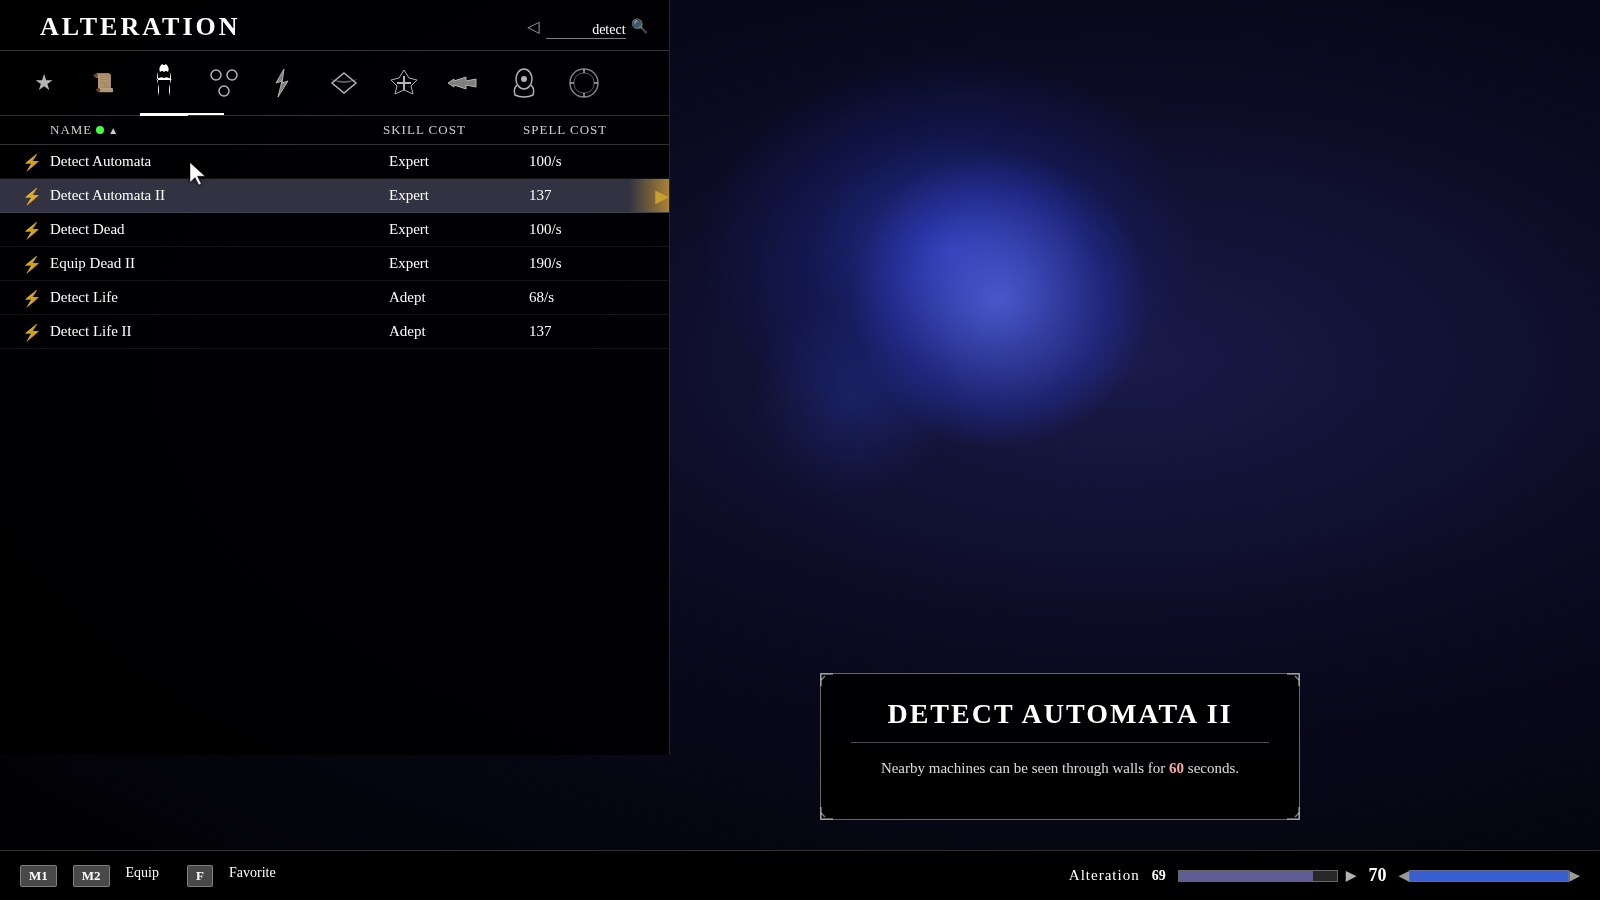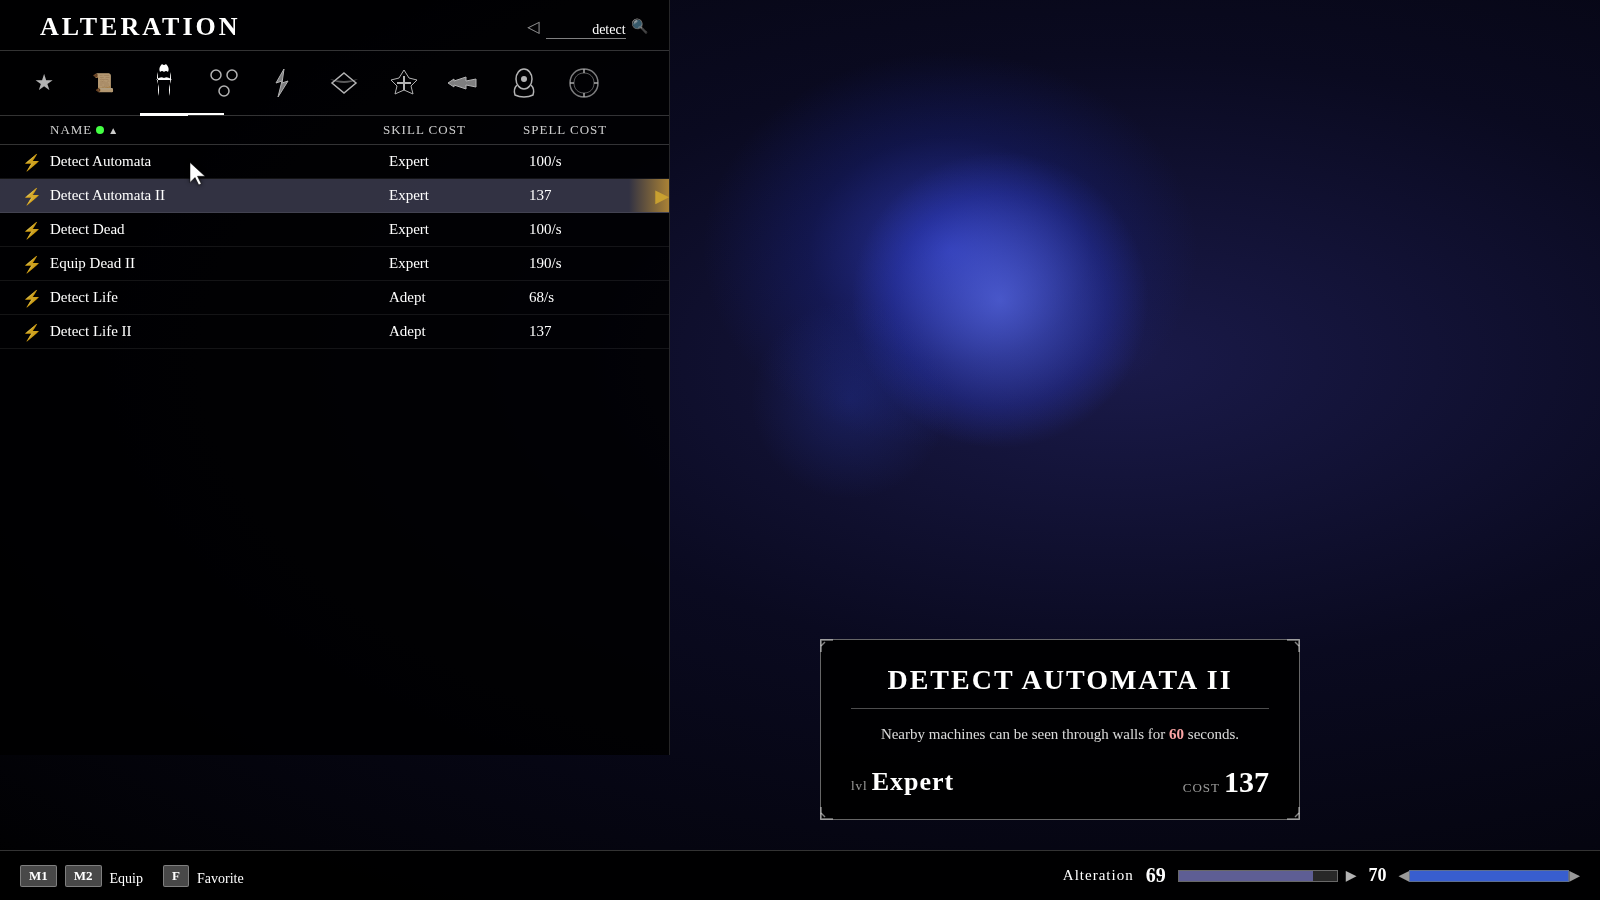--- a/index.html
+++ b/index.html
@@ -313,22 +313,22 @@
       background: rgba(0,0,0,0.9);
       border-top: 1px solid rgba(255,255,255,0.2);
       display: flex;
       align-items: center;
       justify-content: space-between;
       padding: 0 20px;
     }
 
     .bottom-left {
       display: flex;
-      align-items: flex-end;
-      gap: 8px;
+      align-items: flex-start;
+      gap: 16px;
     }
 
     .key-badge {
       background: rgba(80,80,80,0.9);
       border: 1px solid rgba(255,255,255,0.3);
       padding: 2px 8px;
       font-size: 13px;
       font-weight: bold;
       border-radius: 2px;
     }
@@ -343,21 +343,21 @@
       align-items: center;
       gap: 12px;
     }
 
     .skill-name {
       font-size: 15px;
       letter-spacing: 1px;
     }
 
     .skill-level {
-      font-size: 20px;
+      font-size: 14px;
       font-weight: bold;
     }
 
     .progress-bar-container {
       display: flex;
       align-items: center;
       gap: 8px;
     }
 
     .progress-bar {
@@ -599,30 +599,20 @@
   </div>
 
   <div class="tooltip-inner">
     <div class="tooltip-title">DETECT AUTOMATA II</div>
     <hr class="tooltip-divider">
     <div class="tooltip-desc">
       <span>Nearby machines can be seen through walls for</span>
       <strong>60</strong>
       <span>seconds.</span>
     </div>
-    <div class="tooltip-footer">
-      <div>
-        <span class="tooltip-level-label">lvl</span>
-        <span class="tooltip-level-value">Expert</span>
-      </div>
-      <div class="tooltip-cost-section">
-        <span class="tooltip-cost-label">COST</span>
-        <span class="tooltip-cost-value">137</span>
-      </div>
-    </div>
   </div>
 </div>
 
 <div class="bottom-bar">
   <div class="bottom-left">
     <span class="key-badge">M1</span>
     <span class="key-badge">M2</span>
     <span class="key-label">Equip</span>
     <span class="key-badge">F</span>
     <span class="key-label">Favorite</span>

